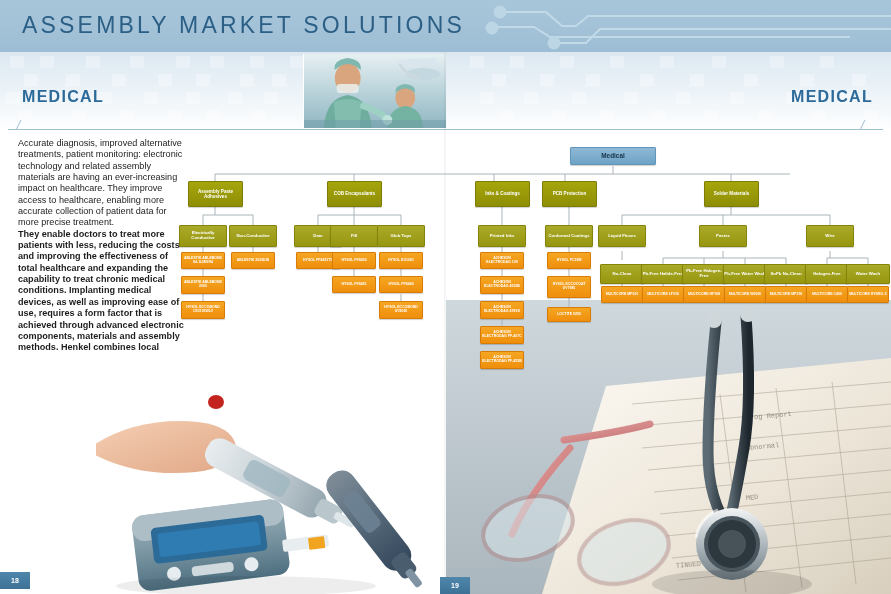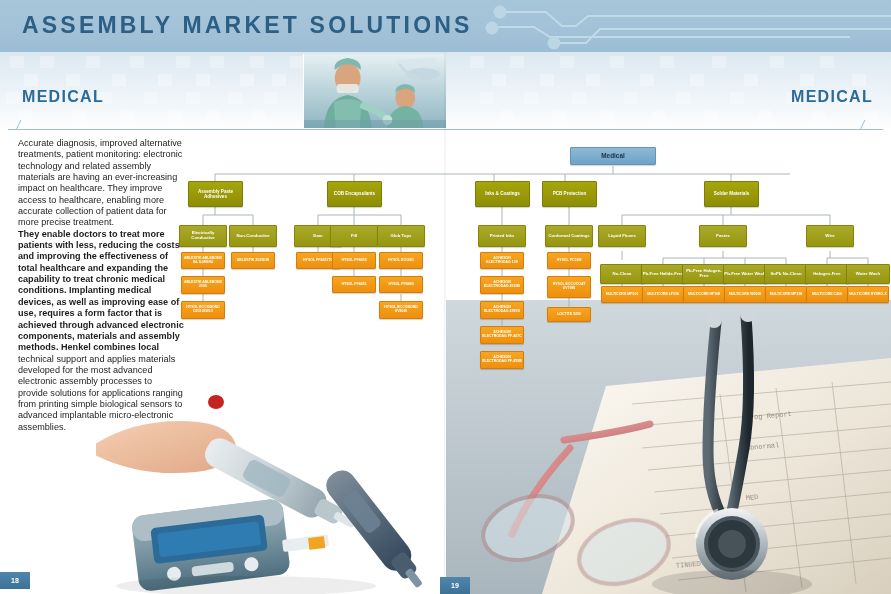--- a/index.html
+++ b/index.html
@@ -20,21 +20,21 @@
   .header-band {
     position: absolute; left: 0; top: 0;
     width: 891px; height: 52px;
     background: linear-gradient(180deg, #a8c6da 0%, #a3c2d7 55%, #9cbdd4 100%);
     overflow: hidden;
   }
   .header-title {
     position: absolute; left: 22px; top: 12px;
     font-size: 23px; letter-spacing: 3.2px;
     color: #2b5f86;
-    font-weight: 700;
+    font-weight: 400;
     white-space: nowrap;
   }
   .circuit { position: absolute; left: 440px; top: 0; width: 451px; height: 52px; }
 
   
   .sub-band {
     position: absolute; left: 0; top: 52px;
     width: 891px; height: 78px;
     background: linear-gradient(180deg,#dce8f1 0%, #e9f1f7 40%, #f4f8fb 75%, #ffffff 100%);
     overflow: hidden;
@@ -633,21 +633,20 @@
       <span>MULTICORE C400</span>
     </div>
     <div class="node prod" style="left:847px;top:156px;width:42px;height:17px;">
       <span>MULTICORE HYDRO-X</span>
     </div>
   </div>
 
   <div class="body-copy">
     <p>Accurate diagnosis, improved alternative treatments, patient monitoring: electronic technology and related assembly materials are having an ever-increasing impact on healthcare. They improve access to healthcare, enabling more accurate collection of patient data for more precise treatment. </p>
     <p class="bold">They enable doctors to treat more patients with less, reducing the costs and improving the effectiveness of total healthcare and expanding the capability to treat chronic medical conditions. Implanting medical devices, as well as improving ease of use, requires a form factor that is achieved through advanced electronic components, materials and assembly methods. Henkel combines local </p>
-    <p>technical support and applies materials developed for the most advanced electronic assembly processes to provide solutions for applications ranging from printing simple biological sensors to advanced implantable micro-electronic assemblies.</p>
   </div>
 
   <div class="page-tab left">
     <span>18</span>
   </div>
   <div class="page-tab right">
     <span>19</span>
   </div>
 
 </div>

